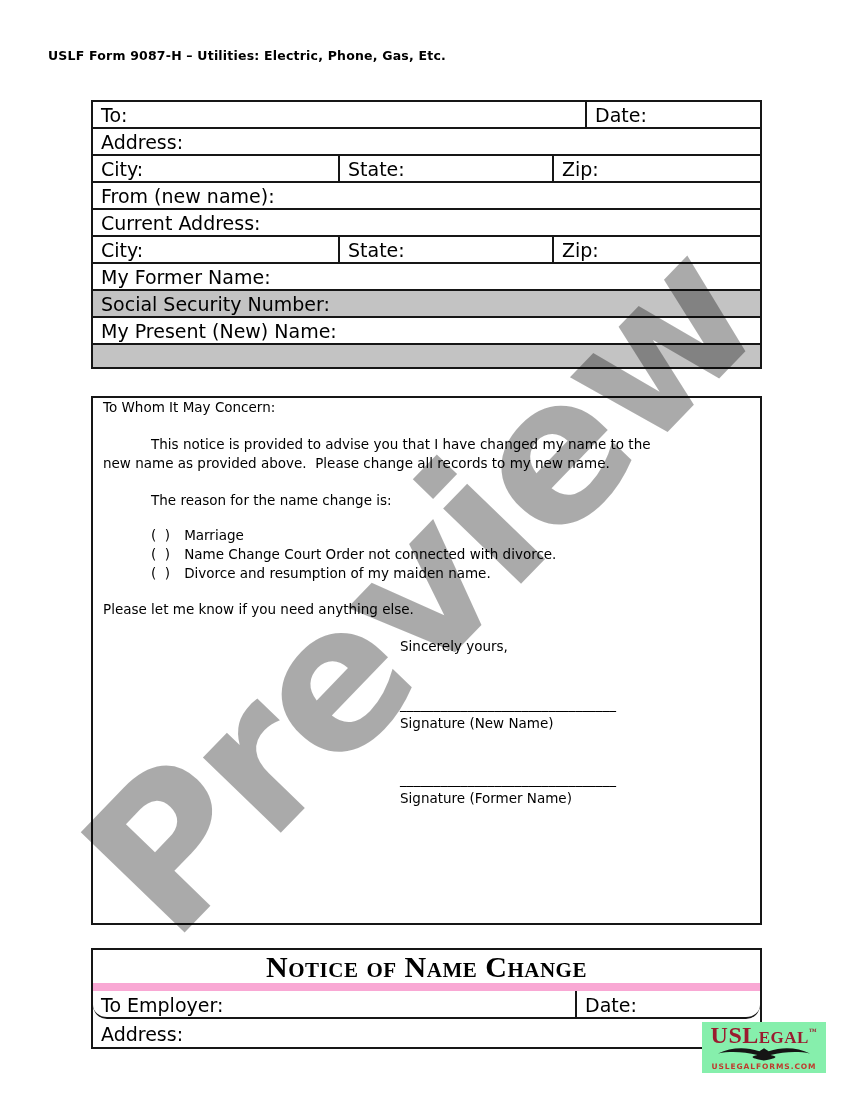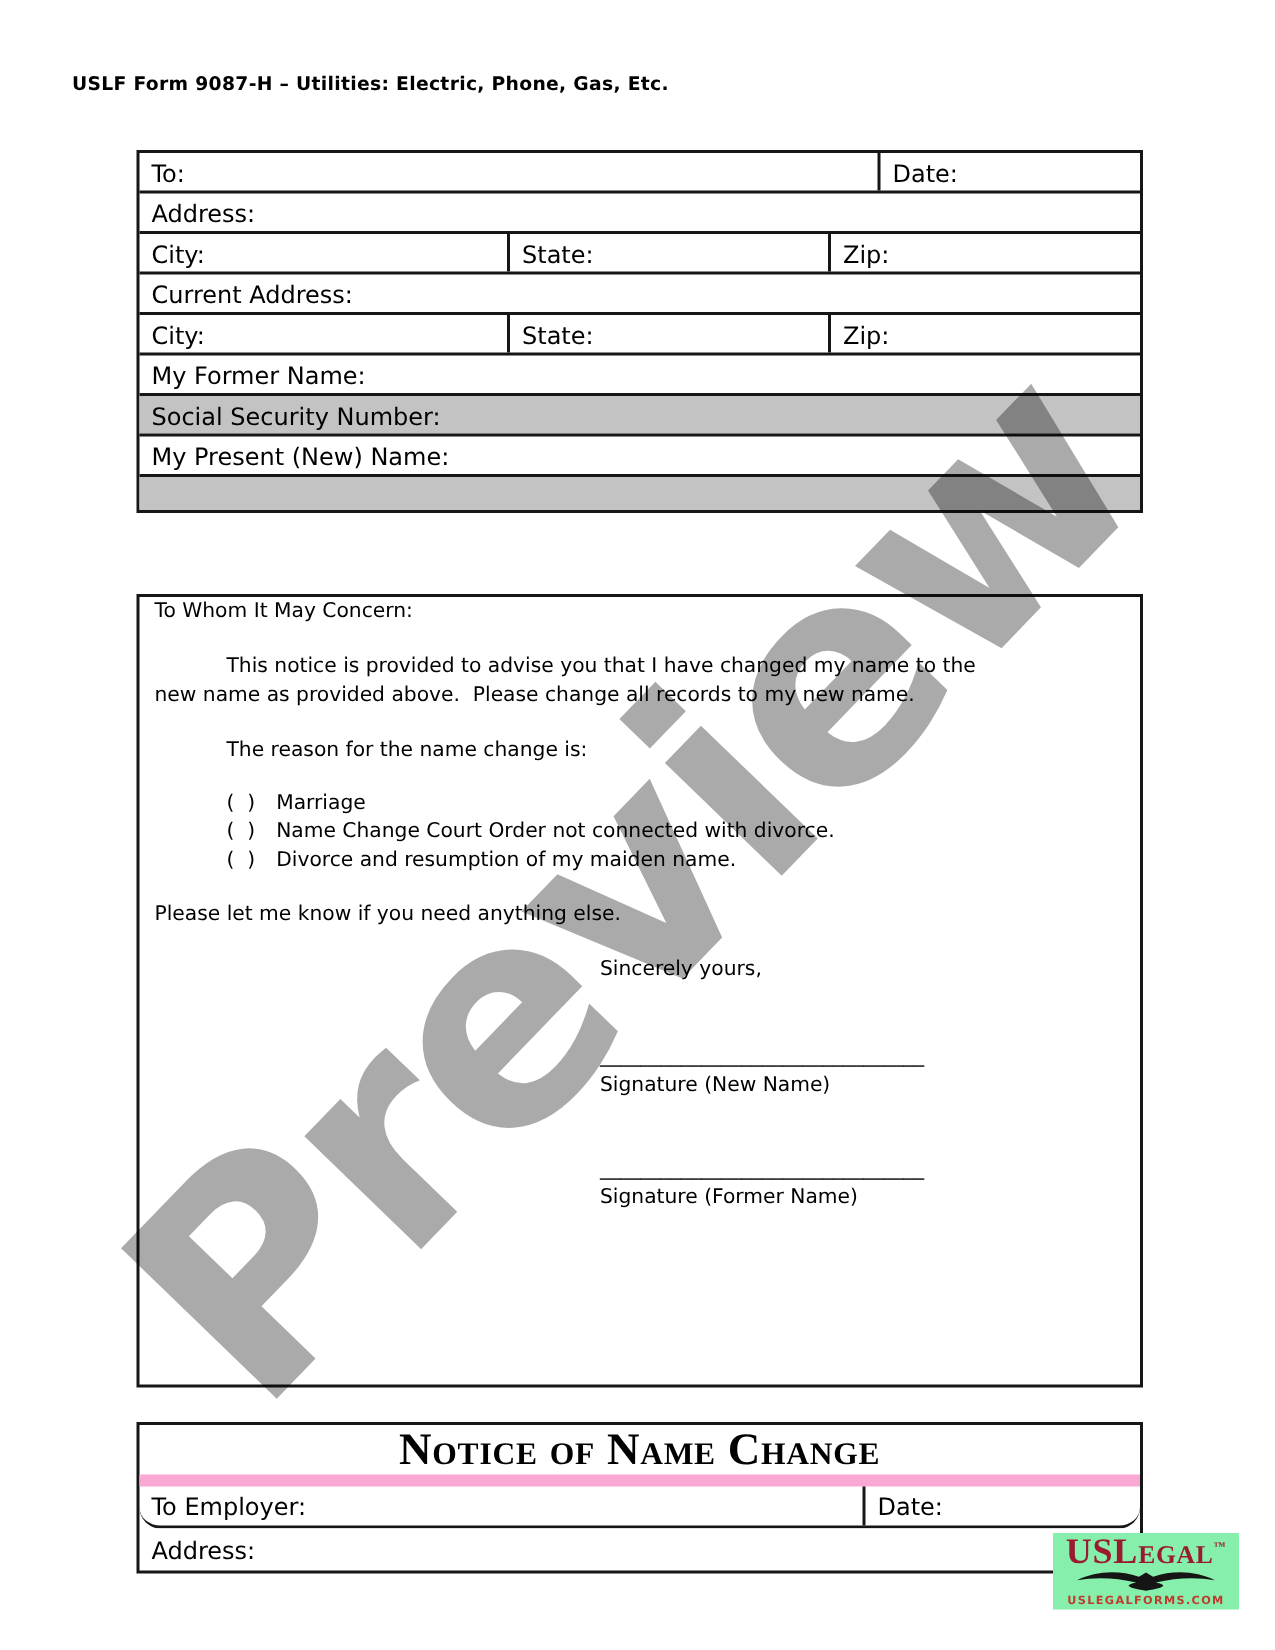--- a/index.html
+++ b/index.html
@@ -14,21 +14,21 @@
 
   
   .top-table {
     position:absolute; left:91px; top:100px; width:671px;
     border:2px solid #161616; box-sizing:border-box;
   }
   .trow { display:flex; border-top:2px solid #161616; box-sizing:border-box; }
   .trow:first-child { border-top:none; }
   .cell {
     box-sizing:border-box; display:flex; align-items:center;
-    padding:1px 6px 0 8px; font-size:16px; overflow:hidden; white-space:nowrap;
+    padding:1px 6px 0 8px; font-size:19px; overflow:hidden; white-space:nowrap;
   }
   .cell + .cell { border-left:2px solid #161616; }
   .h25 { height:25px; } .h27 { height:27px; } .h24 { height:24px; }
   .w-date { width:175px; } .w-city { width:245px; } .w-state { width:214px; }
   .flex1 { flex:1; }
   .shaded { background:#c3c3c3; }
 
   
   .letter-box {
     position:absolute; left:91px; top:396px; width:671px; height:529px;
@@ -105,20 +105,23 @@
     </div>
     <div class="trow h27">
       <div class="cell flex1">Address:</div>
     </div>
     <div class="trow h27">
       <div class="cell w-city">City:</div>
       <div class="cell w-state">State:</div>
       <div class="cell flex1">Zip:</div>
     </div>
     <div class="trow h27">
+      <div class="cell flex1">From (new name):</div>
+    </div>
+    <div class="trow h27">
       <div class="cell flex1">Current Address:</div>
     </div>
     <div class="trow h27">
       <div class="cell w-city">City:</div>
       <div class="cell w-state">State:</div>
       <div class="cell flex1">Zip:</div>
     </div>
     <div class="trow h27">
       <div class="cell flex1">My Former Name:</div>
     </div>

